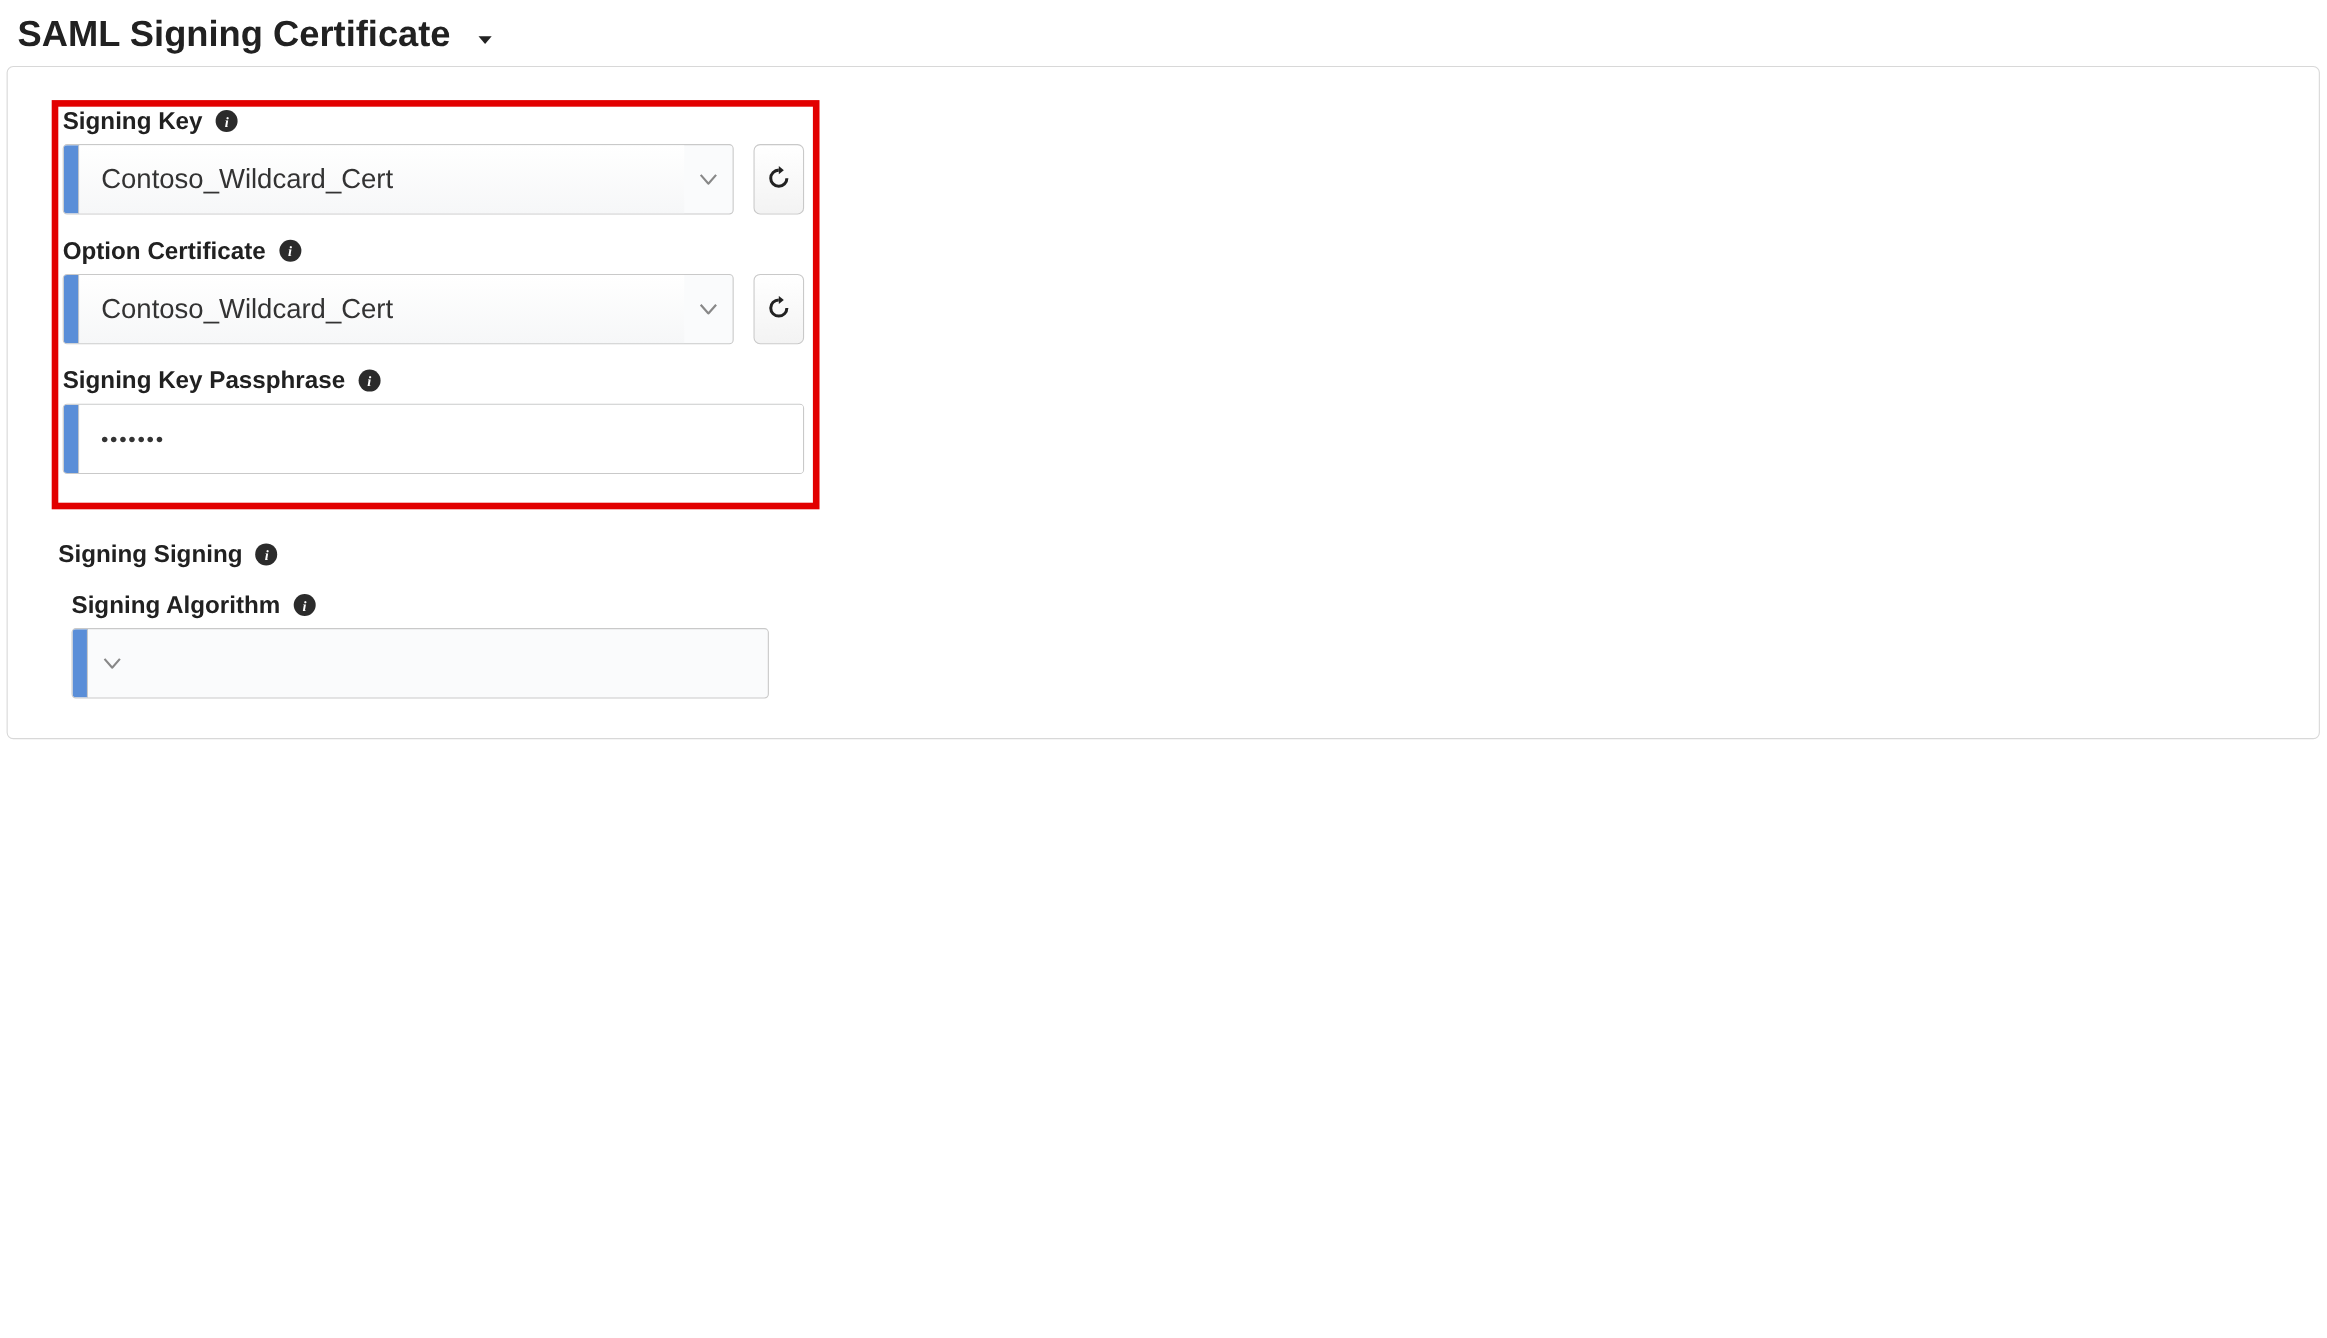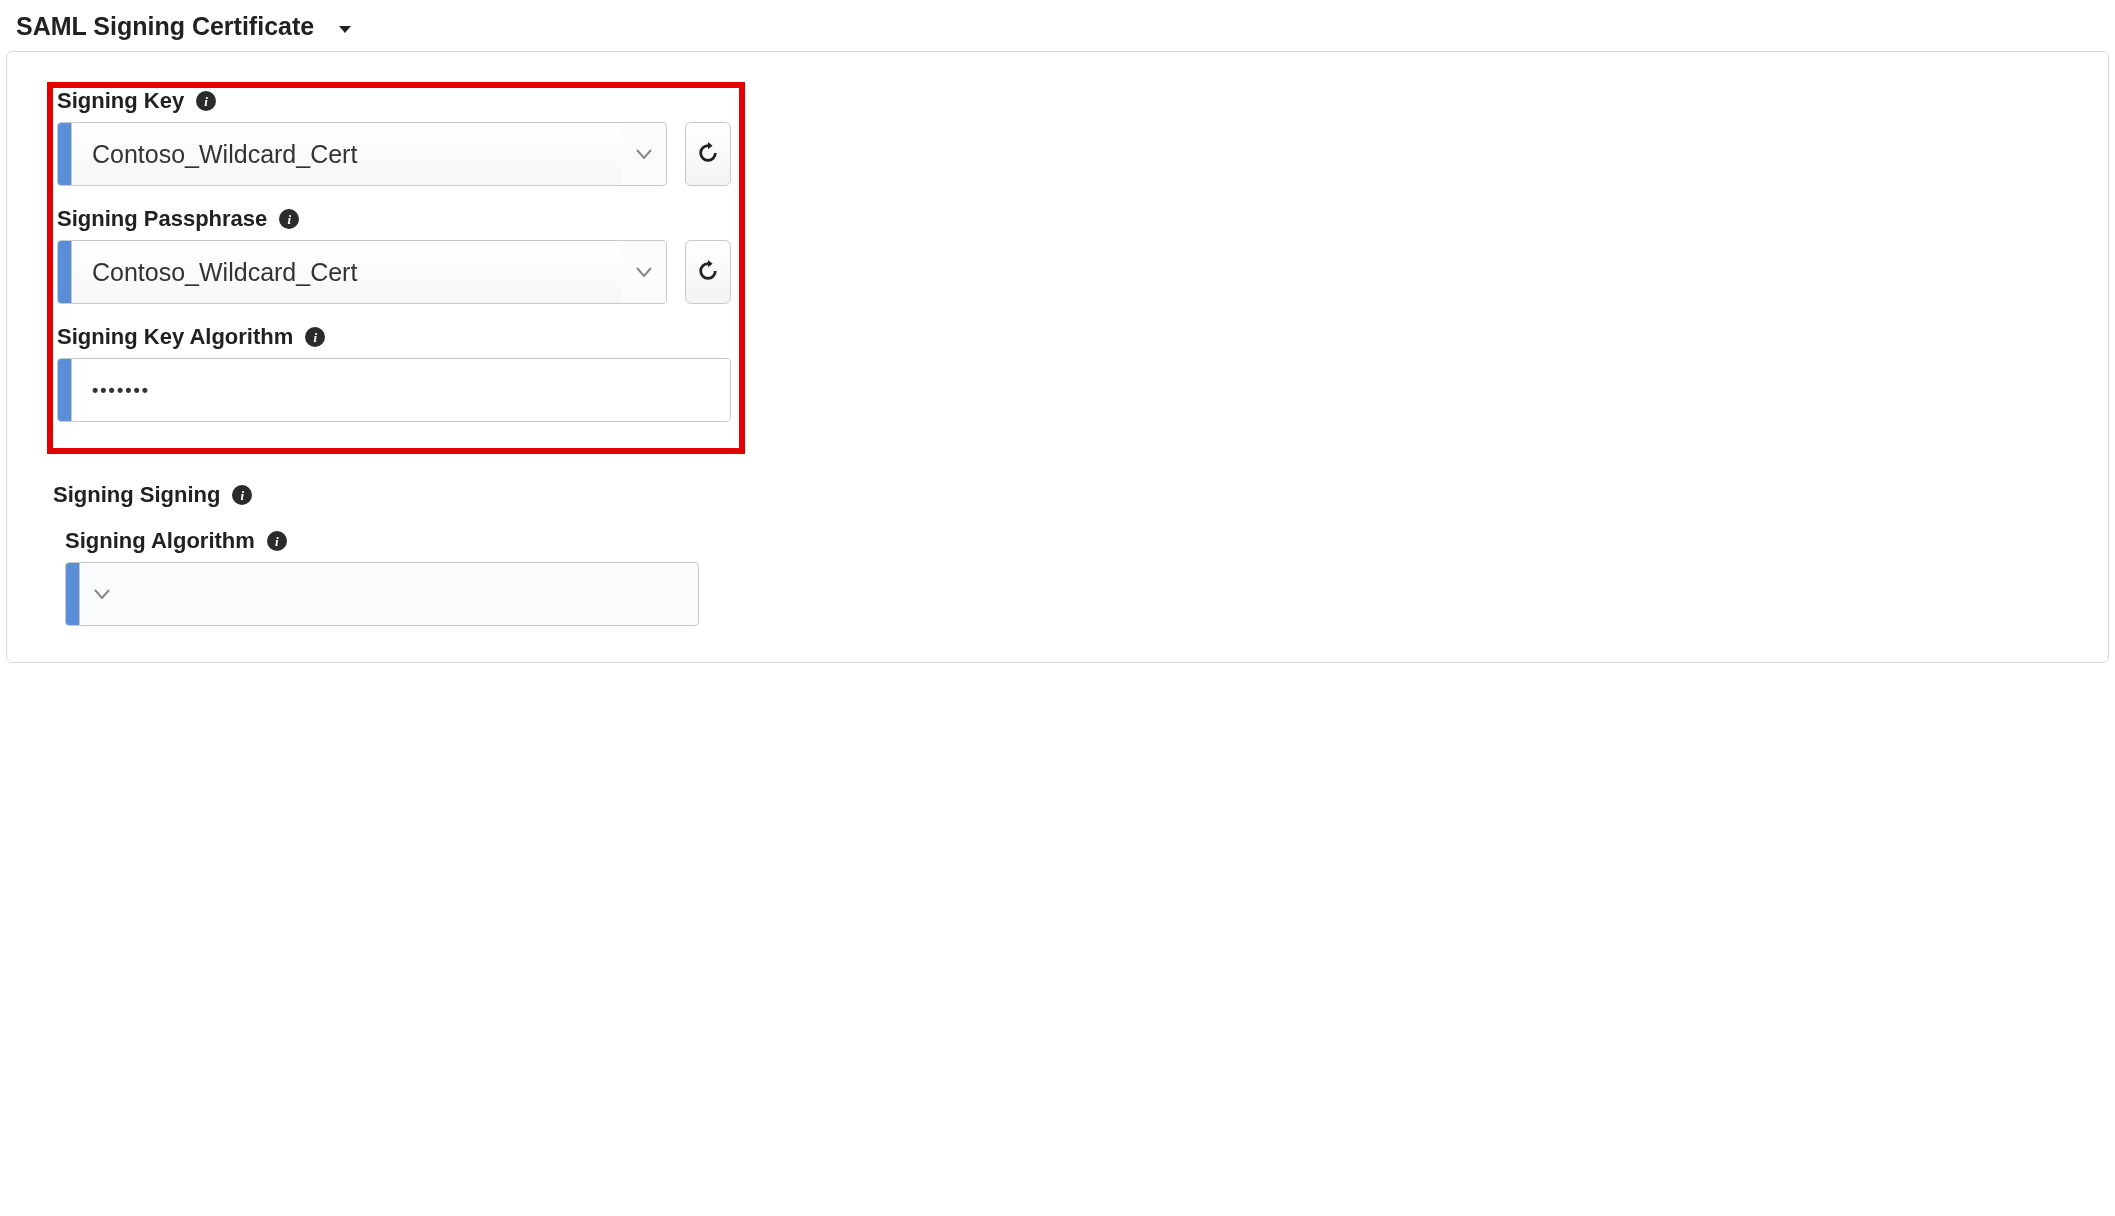--- a/index.html
+++ b/index.html
@@ -13,21 +13,21 @@
       padding: 6px;
       font-size: 22px;
       color: #212121;
     }
     .section-header {
       display: flex;
       align-items: center;
       gap: 24px;
       padding: 6px 10px;
       font-weight: 700;
-      font-size: 25px;
+      font-size: 33px;
       cursor: pointer;
     }
     .section-header .caret {
       color: #333;
     }
     .panel {
       border: 1px solid #d8d8d8;
       border-radius: 6px;
       padding: 36px 46px;
       margin-top: 4px;
@@ -188,21 +188,21 @@
                 <path d="M12 4 A8 8 0 1 0 20 12" fill="none" stroke="#222" stroke-width="3"></path>
                 <path d="M12 0 L12 8 L17 4 Z" fill="#222"></path>
               </svg>
           </span>
         </button>
       </div>
     </div>
 
     <div class="field-group">
       <div class="field-label">
-        <span>Signing Passphrase</span>
+        <span>Option Certificate</span>
         <span class="info-icon">i</span>
       </div>
       <div class="field-row">
         <div class="select-wrap">
           <div class="blue-bar"></div>
           <div class="select-value">Contoso_Wildcard_Cert</div>
           <div class="chevron">
             <svg viewBox="0 0 16 10">
                 <path d="M1 1 L8 9 L15 1" fill="none" stroke="#888" stroke-width="2"></path>
               </svg>
@@ -214,21 +214,21 @@
                 <path d="M12 4 A8 8 0 1 0 20 12" fill="none" stroke="#222" stroke-width="3"></path>
                 <path d="M12 0 L12 8 L17 4 Z" fill="#222"></path>
               </svg>
           </span>
         </button>
       </div>
     </div>
 
     <div class="field-group">
       <div class="field-label">
-        <span>Signing Key Algorithm</span>
+        <span>Signing Key Passphrase</span>
         <span class="info-icon">i</span>
       </div>
       <div class="field-row passphrase-row">
         <div class="input-wrap">
           <div class="blue-bar"></div>
           <div class="input-value">
             <span class="masked-dots">•••••••</span>
           </div>
         </div>
       </div>

